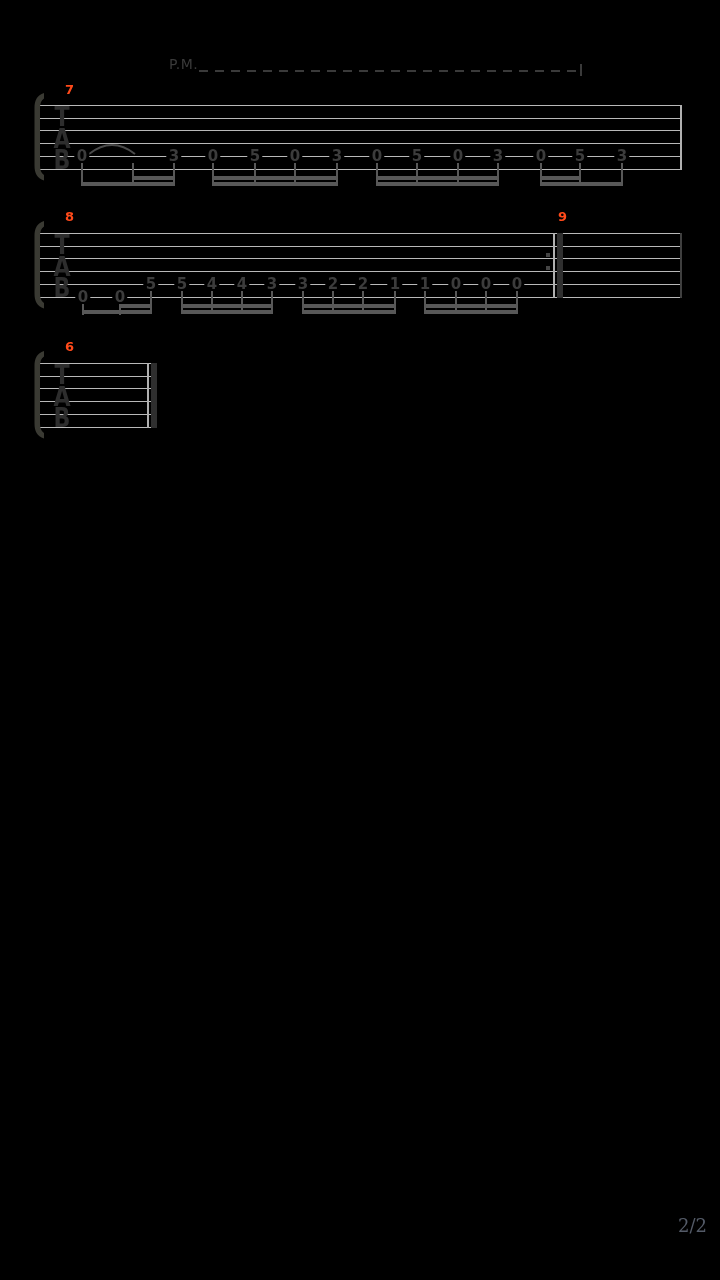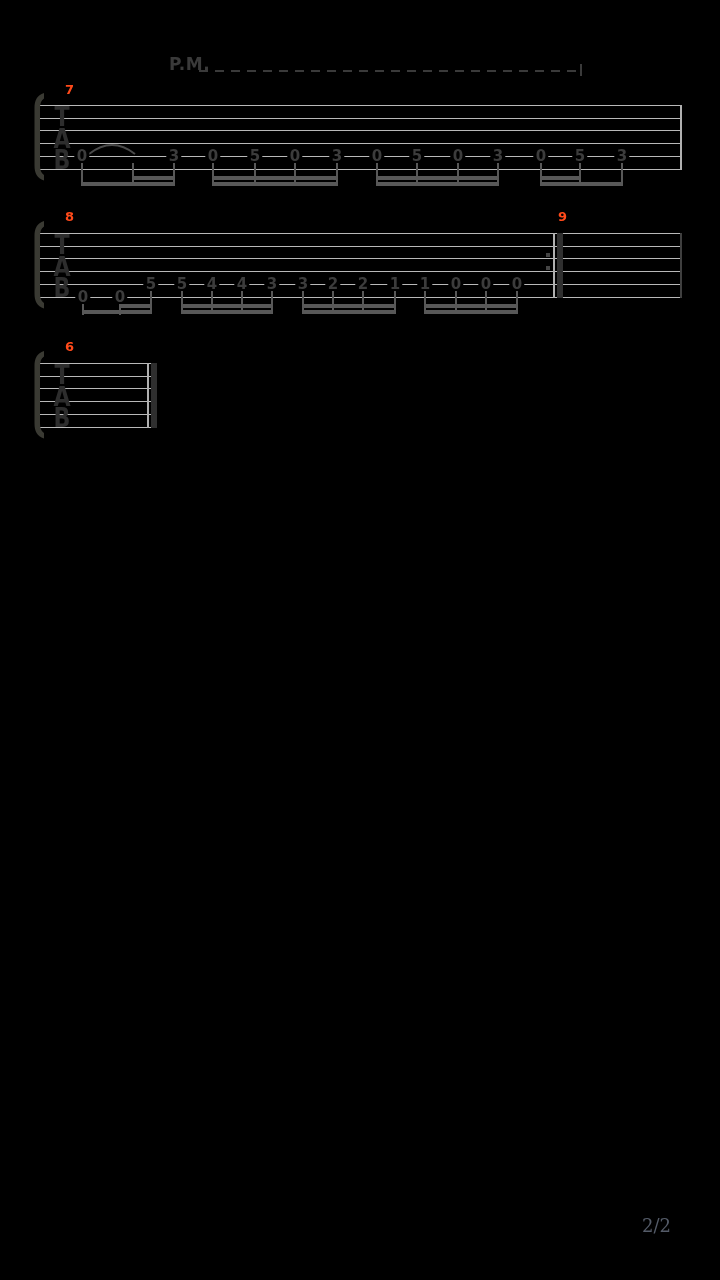--- a/index.html
+++ b/index.html
@@ -36,22 +36,22 @@
     width: 30px;
     text-align: center;
     font-weight: bold;
     font-size: 27px;
     line-height: 21.5px;
     transform: scaleX(0.82);
   }
   .barline { position: absolute; }
   .pm-label {
     position: absolute;
-    font-weight: bold;
-    font-size: 17px;
+    font-weight: normal;
+    font-size: 14px;
     line-height: 14px;
     letter-spacing: 0.5px;
   }
   .pm-dashes { position: absolute; height: 2px; }
   .pm-tick { position: absolute; width: 2px; }
   .page-indicator {
     position: absolute;
     font-family: "DejaVu Serif", serif;
     font-size: 18px;
     line-height: 20px;
@@ -200,14 +200,14 @@
           <div>T</div>
           <div>A</div>
           <div>B</div>
         </div>
         <div class="measure-number" style="left: 65px; top: 340px; color: rgb(255, 74, 26);">6</div>
         <div class="barline" style="left: 147px; top: 363px; width: 1.5px; height: 64.5px; background: rgb(176, 176, 176);"></div>
         <div class="barline" style="left: 151px; top: 362.5px; width: 6px; height: 65.5px; background: rgb(47, 47, 47);"></div>
       </div>
     </div>
 
-  <div class="page-indicator" style="left: 642px; top: 1216px; color: rgb(84, 91, 104); text-align: center;">2/2</div>
+  <div class="page-indicator" style="left: 678px; top: 1216px; color: rgb(84, 91, 104); text-align: center;">2/2</div>
 </div>
 
 </body></html>

